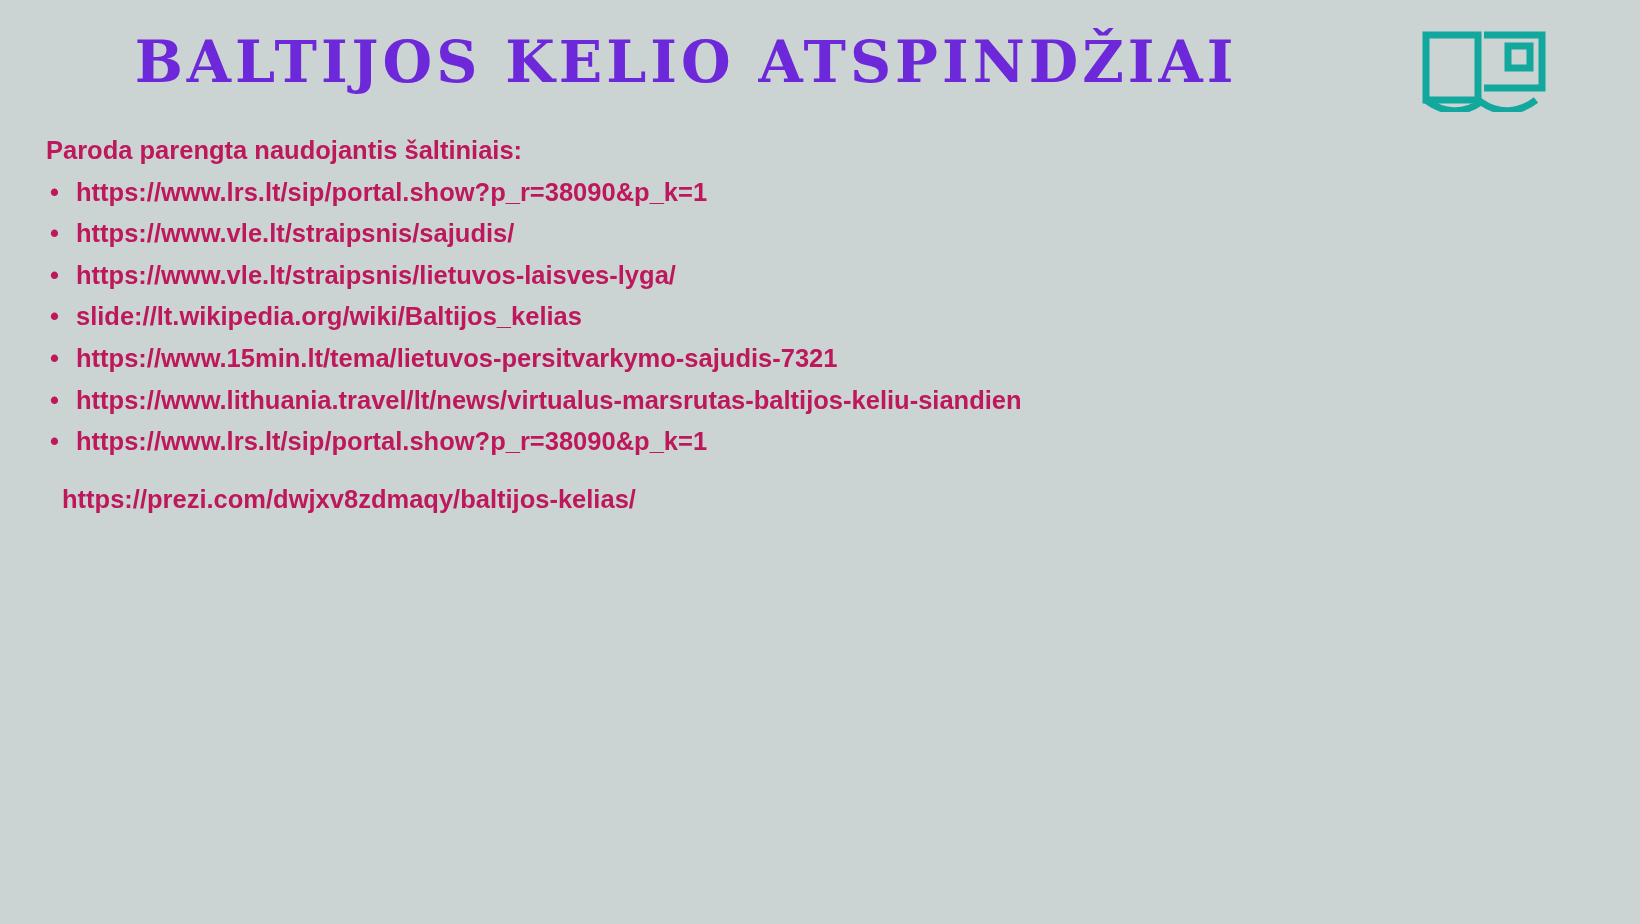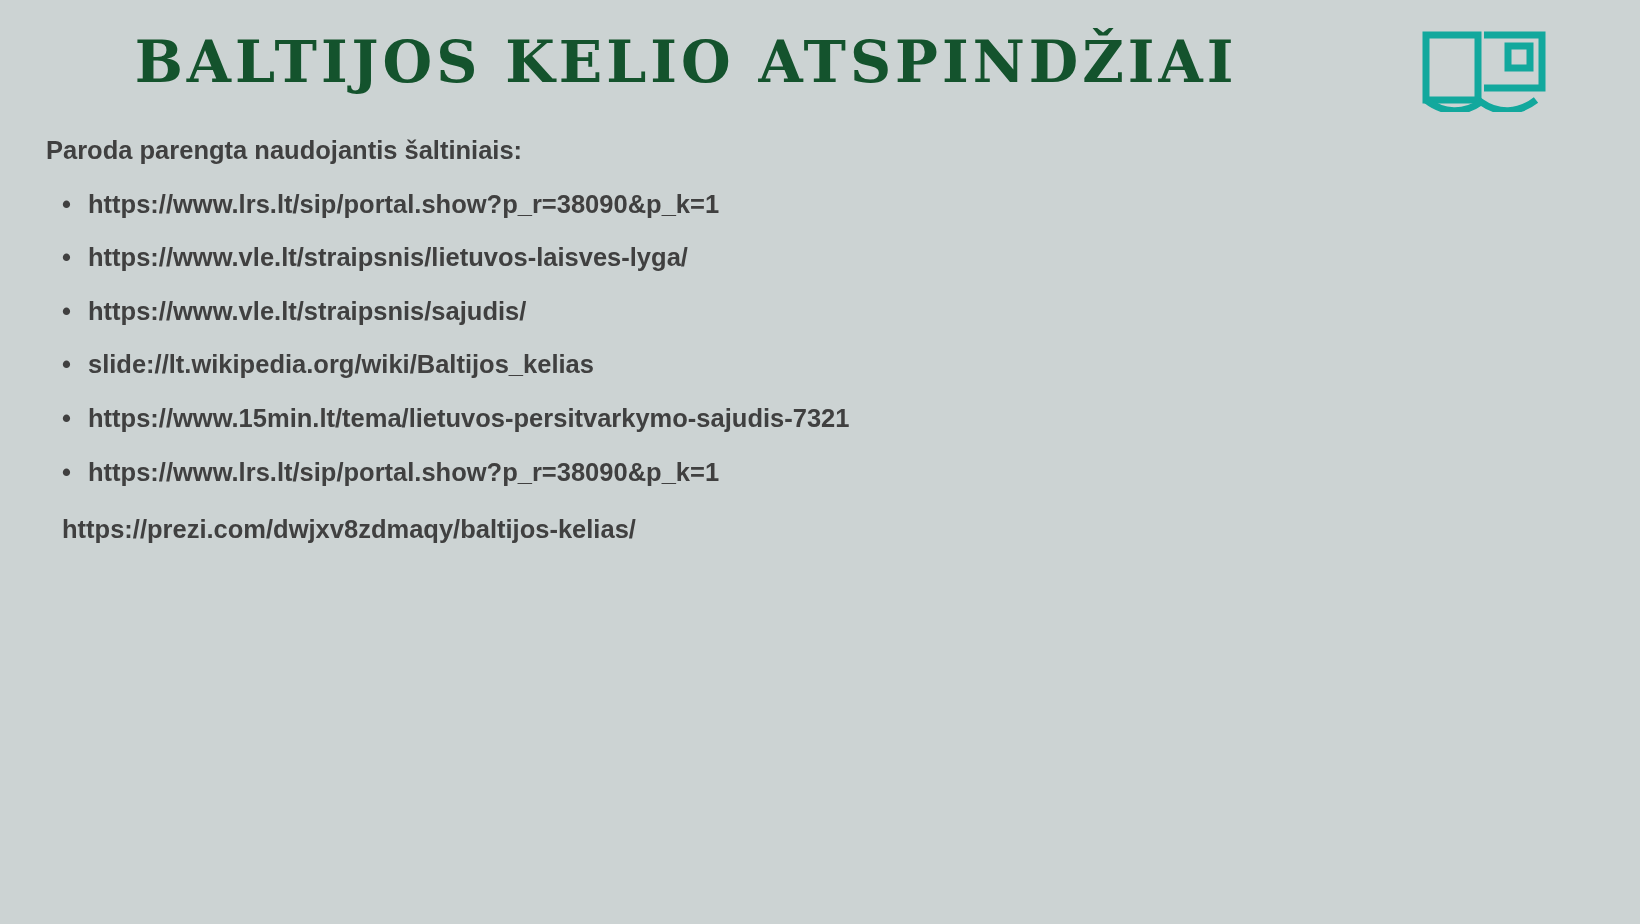--- a/index.html
+++ b/index.html
@@ -22,54 +22,54 @@
   .title {
     position: absolute;
     top: 28px;
     left: 0;
     width: 1372px;
     text-align: center;
     font-family: "DejaVu Serif", serif;
     font-weight: bold;
     font-size: 57px;
     letter-spacing: 4px;
-    color: #14532d;
+    color: #6d28d9;
     white-space: nowrap;
   }
   .logo {
     position: absolute;
     top: 26px;
     right: 92px;
     width: 128px;
     height: 86px;
   }
   .body-block {
     position: absolute;
     top: 130px;
     left: 46px;
     width: 1540px;
-    color: #404040;
+    color: #be185d;
     font-weight: bold;
     font-size: 25.5px;
     line-height: 41.6px;
   }
   .intro {
     font-size: 25.5px;
     font-weight: bold;
     margin: 0 0 0 0;
   }
   ul.sources {
     list-style: none;
     margin: 0;
     padding: 0;
   }
   ul.sources li {
     position: relative;
     padding-left: 30px;
-    margin: 12px;
+    margin: 0;
     word-break: break-word;
   }
   ul.sources li::before {
     content: "\2022";
     position: absolute;
     left: 4px;
     top: 0;
     font-size: 25.5px;
     line-height: 41.6px;
   }
@@ -93,22 +93,23 @@
         <path d="M88 20 H110 V42 H88 Z"></path>
         <path d="M6 74 C24 88 44 88 61 76 C78 88 98 88 116 74"></path>
       </g>
     </svg>
   </div>
 
   <div class="body-block">
     <p class="intro">Paroda parengta naudojantis šaltiniais:</p>
     <ul class="sources">
       <li>https://www.lrs.lt/sip/portal.show?p_r=38090&amp;p_k=1</li>
+      <li>https://www.vle.lt/straipsnis/sajudis/</li>
       <li>https://www.vle.lt/straipsnis/lietuvos-laisves-lyga/</li>
-      <li>https://www.vle.lt/straipsnis/sajudis/</li>
       <li>slide://lt.wikipedia.org/wiki/Baltijos_kelias</li>
       <li>https://www.15min.lt/tema/lietuvos-persitvarkymo-sajudis-7321</li>
+      <li>https://www.lithuania.travel/lt/news/virtualus-marsrutas-baltijos-keliu-siandien</li>
       <li>https://www.lrs.lt/sip/portal.show?p_r=38090&amp;p_k=1</li>
     </ul>
     <p class="trailing">https://prezi.com/dwjxv8zdmaqy/baltijos-kelias/</p>
   </div>
 
 </div>
 
 </body></html>

